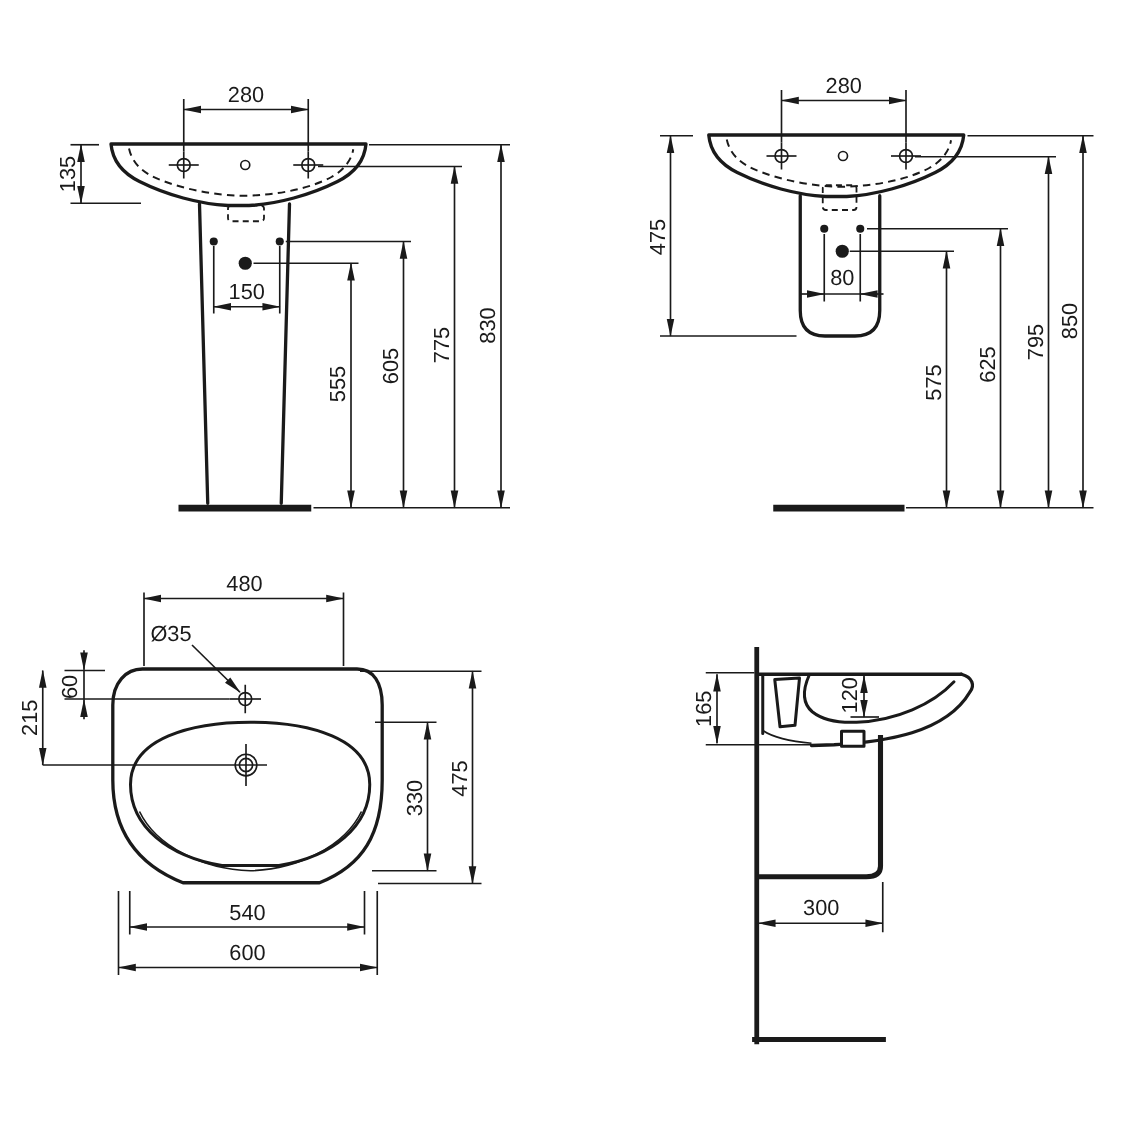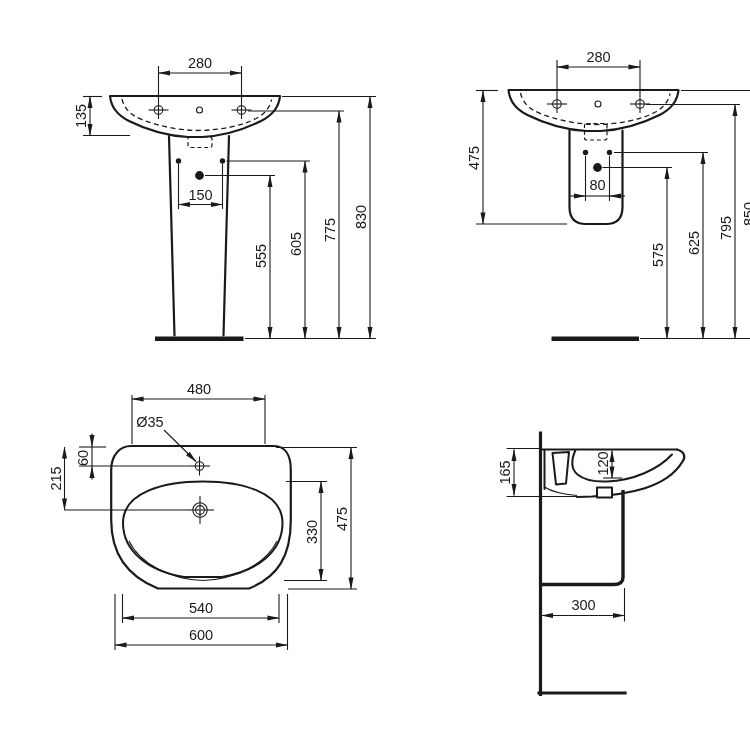--- a/index.html
+++ b/index.html
@@ -1,17 +1,17 @@
 <!DOCTYPE html>
 <html><head>
 <meta charset="utf-8">
 <style>
   :root { --ink: #1a1a1a; --bg: #ffffff; }
   html,body { margin:0; padding:0; background:var(--bg); }
-  .sheet { width:672px; height:750px; background:var(--bg); position:relative; font-family:"Liberation Sans",sans-serif;padding-left:36px; }
+  .sheet { width:672px; height:750px; background:var(--bg); position:relative; font-family:"Liberation Sans",sans-serif; }
   svg text { font-family:"Liberation Sans",sans-serif; font-size:14.5px; fill:var(--ink); }
   .ol   { fill:none; stroke:var(--ink); stroke-width:2.2; stroke-linecap:round; stroke-linejoin:round; }
   .ol2  { fill:none; stroke:var(--ink); stroke-width:2;   stroke-linecap:round; stroke-linejoin:round; }
   .wall { fill:none; stroke:var(--ink); stroke-width:3.2; stroke-linecap:square; }
   .ped  { fill:none; stroke:var(--ink); stroke-width:3.4; stroke-linecap:butt; stroke-linejoin:round; }
   .thin { fill:none; stroke:var(--ink); stroke-width:1.1; }
   .dim  { fill:none; stroke:var(--ink); stroke-width:1.1; marker-start:url(#arr); marker-end:url(#arr); }
   .arr1 { fill:none; stroke:var(--ink); stroke-width:1.1; marker-end:url(#arr); }
   .dash  { stroke-dasharray:5 3.5; stroke-width:1.3; }
   .dash2 { stroke-dasharray:4 2.8; stroke-width:1.2; }

